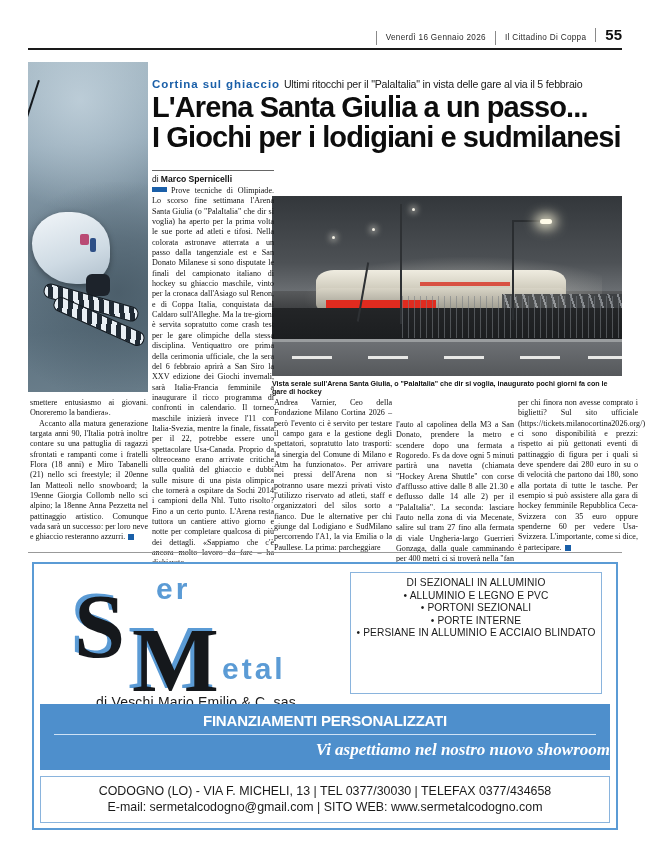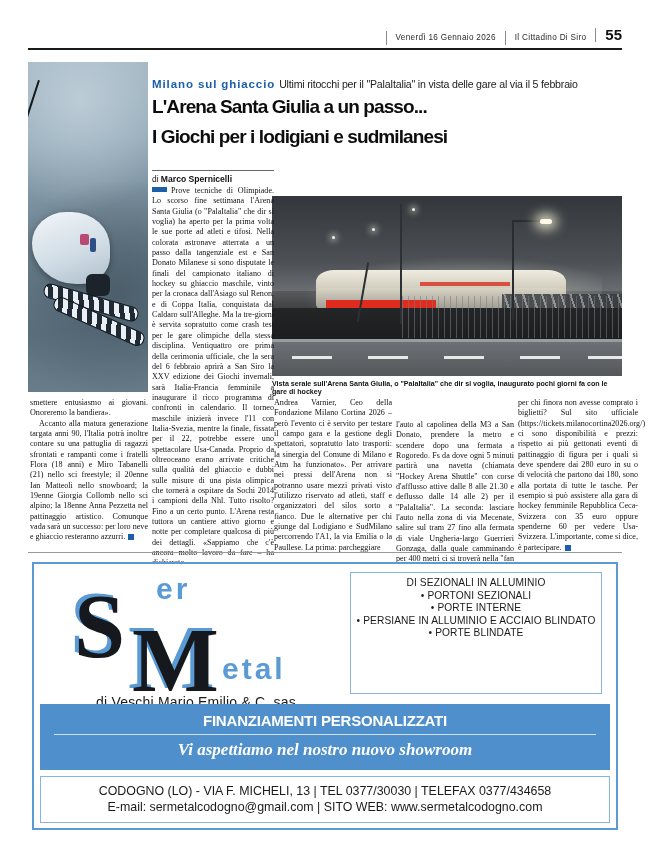--- a/index.html
+++ b/index.html
@@ -38,21 +38,21 @@
     background:repeating-linear-gradient(70deg,#e9eff4 0 5px,#202a34 5px 10px);border:1px solid #141a20;}
   .skier .ski.a{left:14px;top:233px;transform:rotate(16deg);}
   .skier .ski.b{left:22px;top:252px;transform:rotate(24deg);}
 
   
   .kicker-line{position:absolute;left:152px;top:76px;width:470px;line-height:14px;}
   .kicker{font-family:"Liberation Sans",sans-serif;font-weight:bold;font-size:11.5px;
     color:#1a5fa8;letter-spacing:.9px;}
   .kicker-sub{font-family:"Liberation Sans",sans-serif;font-size:10.6px;color:#1b1b1b;letter-spacing:-.2px;}
   .headline{position:absolute;left:152px;top:92px;width:478px;
-    font-family:"Liberation Sans",sans-serif;font-weight:bold;font-size:19px;
+    font-family:"Liberation Sans",sans-serif;font-weight:bold;font-size:29px;
     line-height:30px;letter-spacing:-.9px;color:#0d0d0d;}
 
   
   .byline-rule{position:absolute;left:152px;top:170px;width:122px;height:1px;background:#666;}
   .byline{position:absolute;left:152px;top:174px;width:125px;font-size:8.4px;
     font-family:"Liberation Sans",sans-serif;color:#111;}
   .byline b{font-size:8.6px;}
 
   
   .arena{position:absolute;left:272px;top:196px;width:350px;height:180px;overflow:hidden;
@@ -122,53 +122,53 @@
   .logo .sub{position:absolute;left:52px;top:116px;font-family:"Liberation Sans",sans-serif;
     font-size:14px;color:#1b1b1b;letter-spacing:.2px;margin-top:12px;}
   .services{position:absolute;left:316px;top:8px;width:252px;min-height:122px;
     border:1px solid #8ab4dd;box-sizing:border-box;text-align:center;padding:4px 2px;}
   .services div{font-family:"Liberation Sans",sans-serif;font-size:10.2px;color:#1b1b1b;
     line-height:12.6px;letter-spacing:.1px;white-space:nowrap;}
   .ad-band{position:relative;margin:0 6px;background:#4e8fcc;height:66px;}
   .ad-band .fin{text-align:center;color:#fff;font-family:"Liberation Sans",sans-serif;
     font-weight:bold;font-size:15px;letter-spacing:-.2px;padding-top:8px;}
   .ad-band .hr{height:1px;background:#cfe2f5;margin:5px 14px 0;}
-  .ad-band .show{text-align:center;color:#fff;font-family:"Liberation Serif",serif;
+  .ad-band .show{text-align:right;color:#fff;font-family:"Liberation Serif",serif;
     font-weight:bold;font-style:italic;font-size:17px;padding-top:5px;}
   .ad-foot{margin:6px;border:1px solid #8ab4dd;text-align:center;padding:6px 0 7px;}
   .ad-foot div{font-family:"Liberation Sans",sans-serif;font-size:12.4px;color:#1b1b1b;line-height:16px;}
 </style>
 </head>
 <body>
 
 <div class="page">
 
   <div class="masthead">
     <div class="masthead-rule"></div>
     <div class="masthead-items">
       <span class="mh-cell">Venerdì 16 Gennaio 2026</span>
-      <span class="mh-cell">Il Cittadino Di Siro</span>
+      <span class="mh-cell">Il Cittadino Di Coppa</span>
       <span class="mh-page">55</span>
     </div>
   </div>
 
   <div class="skier">
     <div class="blur1"></div>
     <div class="blur2"></div>
     <div class="pole"></div>
     <div class="body"></div>
     <div class="patch"></div>
     <div class="patch2"></div>
     <div class="boot"></div>
     <div class="ski a"></div>
     <div class="ski b"></div>
   </div>
 
   <div class="kicker-line">
-    <span class="kicker">Milano sul ghiaccio</span>
+    <span class="kicker">Cortina sul ghiaccio</span>
     <span class="kicker-sub">Ultimi ritocchi per il "PalaItalia" in vista delle gare al via il 5 febbraio</span>
   </div>
   <div class="headline">
     <div>L'Arena Santa Giulia a un passo...</div>
     <div>I Giochi per i lodigiani e sudmilanesi</div>
   </div>
 
   <div class="byline-rule"></div>
   <div class="byline">
     <span>di</span>
@@ -230,24 +230,24 @@
     <div class="ad-top">
       <div class="logo">
         <span class="S">S</span>
         <span class="ser">er</span>
         <span class="M">M</span>
         <span class="etal">etal</span>
         <span class="sub">di Veschi Mario Emilio &amp; C. sas</span>
       </div>
       <div class="services">
         <div>DI SEZIONALI IN ALLUMINIO</div>
+        <div>• ALLUMINIO E LEGNO E PVC</div>
         <div>• PORTONI SEZIONALI</div>
         <div>• PORTE INTERNE</div>
         <div>• PERSIANE IN ALLUMINIO E ACCIAIO BLINDATO</div>
-        <div>• PORTE BLINDATE</div>
       </div>
     </div>
     <div class="ad-band">
       <div class="fin">FINANZIAMENTI PERSONALIZZATI</div>
       <div class="hr"></div>
       <div class="show">Vi aspettiamo nel nostro nuovo showroom</div>
     </div>
     <div class="ad-foot">
       <div>CODOGNO (LO) - VIA F. MICHELI, 13  |  TEL 0377/30030  |  TELEFAX 0377/434658</div>
       <div>E-mail: sermetalcodogno@gmail.com  |  SITO WEB: www.sermetalcodogno.com</div>

